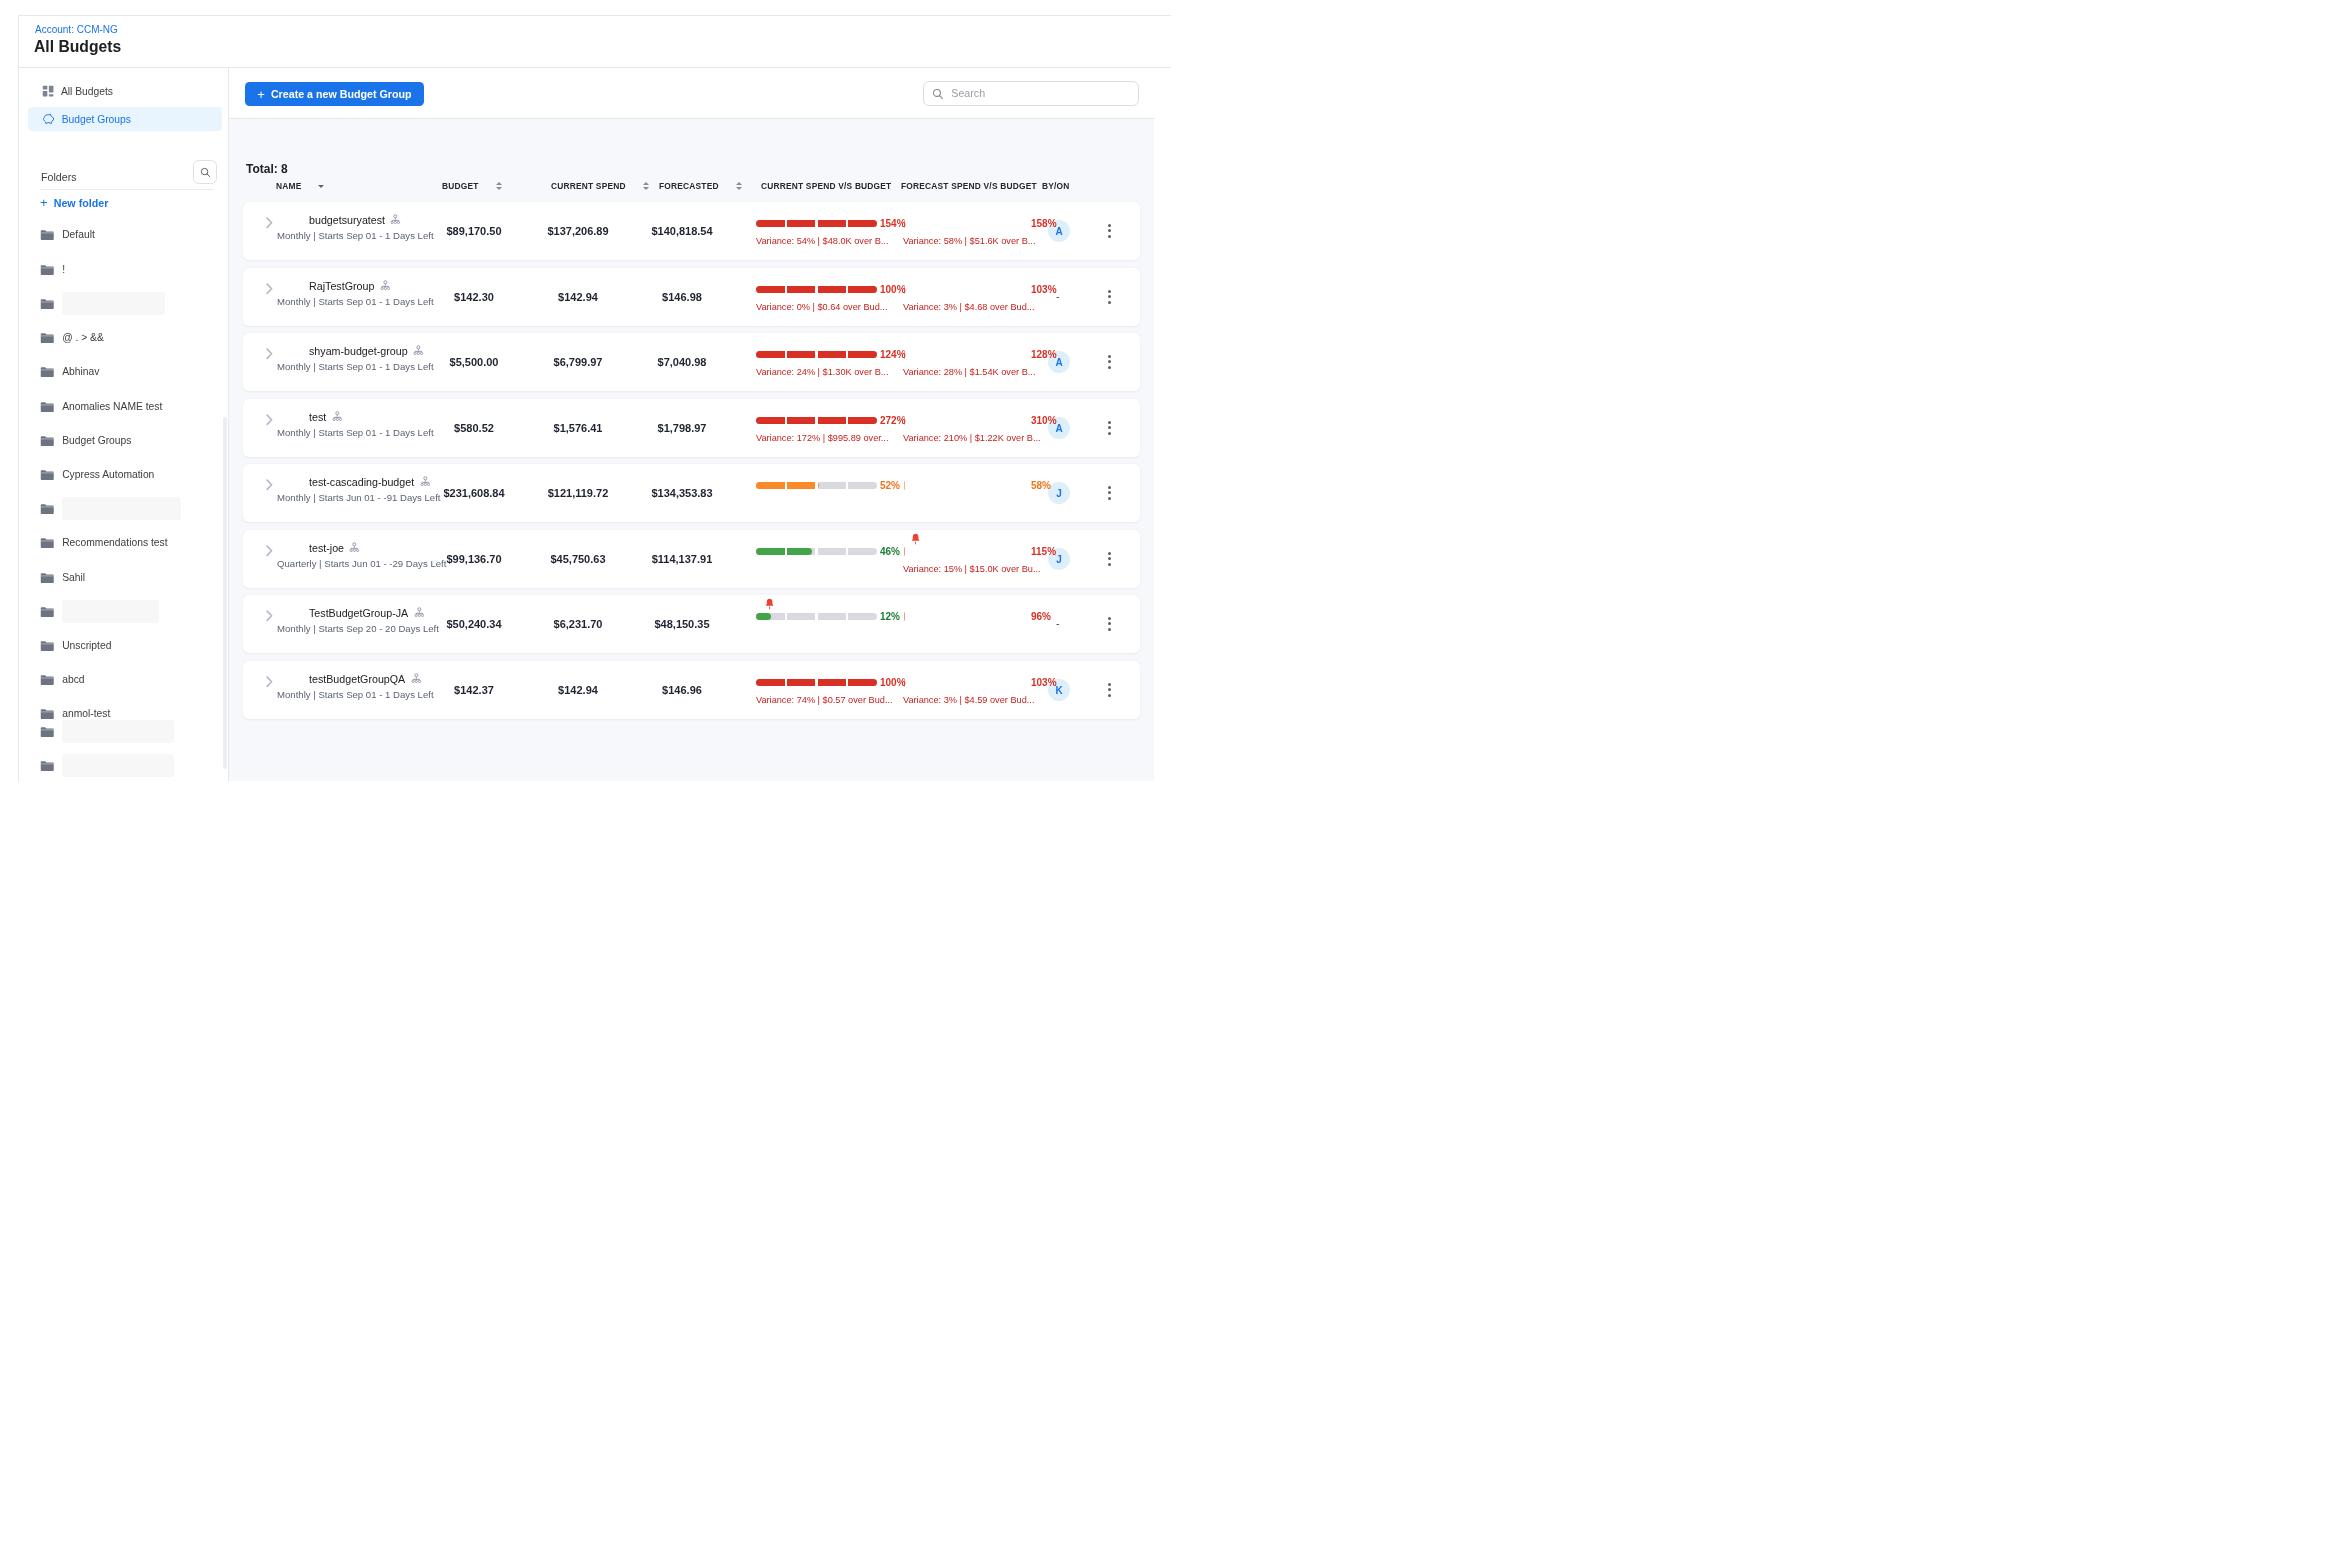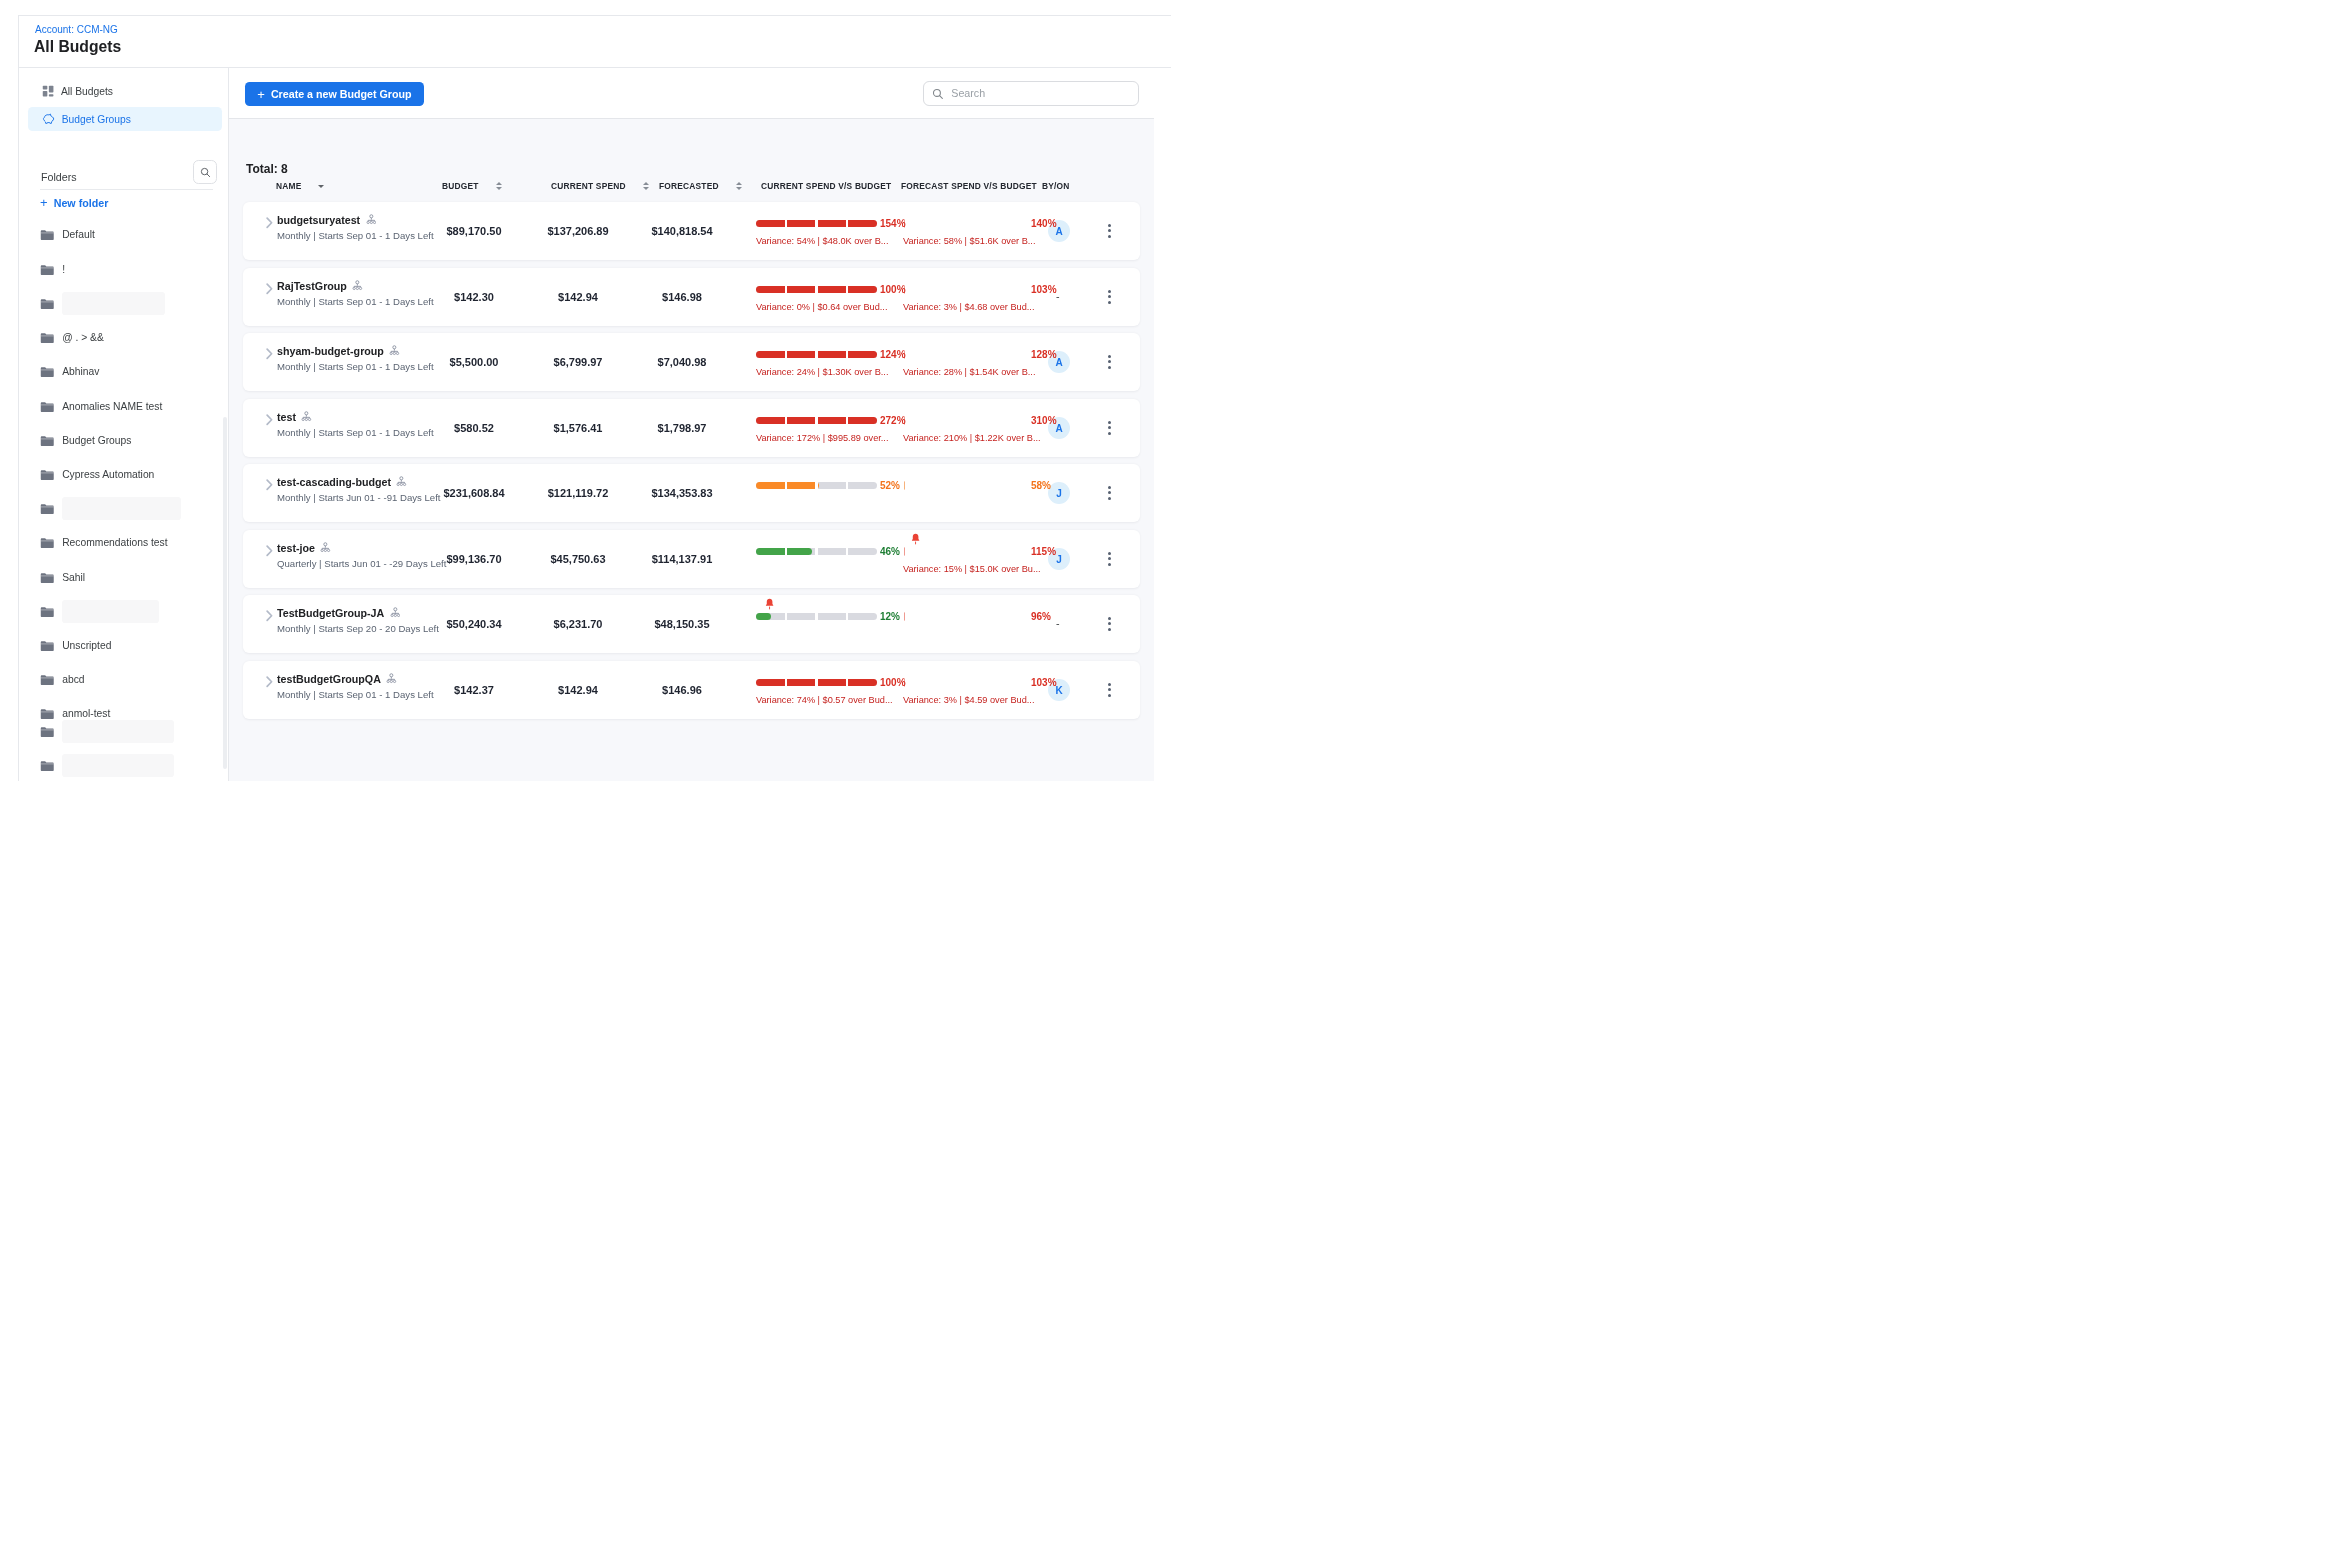--- a/index.html
+++ b/index.html
@@ -43,21 +43,21 @@
   .tri-down{width:0;height:0;border-left:3.1px solid transparent;border-right:3.1px solid transparent;border-top:3.8px solid #5f6368;}
   .sort-both{display:inline-flex;flex-direction:column;gap:1.5px;}
   .sort-both .up{width:0;height:0;border-left:3.1px solid transparent;border-right:3.1px solid transparent;border-bottom:3.8px solid #878d96;}
   .sort-both .dn{width:0;height:0;border-left:3.1px solid transparent;border-right:3.1px solid transparent;border-top:3.8px solid #878d96;}
   
   .row-card{position:absolute;left:243px;width:897px;height:58px;background:#fff;border-radius:6.1px;
             box-shadow:0 0.8px 2.3px rgba(16,24,40,.06);}
   .chev{position:absolute;left:23px;top:15.3px;cursor:pointer;}
   .namecell{position:absolute;left:34px;top:11.5px;}
   .nameline{display:flex;align-items:center;gap:5.4px;}
-  .bname{font-size:10.7px;font-weight:700;color:#202124;cursor:pointer;white-space:nowrap;}
+  .bname{font-size:10.7px;font-weight:400;color:#202124;cursor:pointer;white-space:nowrap;margin-left:32px;}
   .sched{margin-top:4.6px;font-size:9.6px;color:#5b6472;white-space:nowrap;}
   .val{position:absolute;top:23px;width:92px;text-align:center;font-size:11px;font-weight:700;color:#1f2430;}
   .v-budget{left:185px;} .v-cur{left:289px;} .v-fore{left:393px;}
   .barwrap{position:absolute;top:17.6px;height:7.7px;}
   .bw-cur{left:513px;width:121px;}
   .bw-fore{left:660px;top:17px;height:9.2px;}
   .barwrap .track{position:absolute;inset:0;display:flex;gap:2.3px;}
   .barwrap .track i{flex:1;background:#d9dae0;}
   .barwrap .track i:first-child{border-radius:76px 1.5px 1.5px 76px;}
   .barwrap .track i:last-child{border-radius:1.5px 76px 76px 1.5px;}
@@ -335,21 +335,21 @@
             <i></i>
             <i></i>
             <i></i>
             <i></i>
           </span>
           <span class="fill" style="width: 100%;"></span>
           <span class="gap" style="left: calc(25% - 1.1px);"></span>
           <span class="gap" style="left: calc(50% - 1.1px);"></span>
           <span class="gap" style="left: calc(75% - 1.1px);"></span>
         </div>
-    <span class="pct pct-fore c-red">140%</span>
+    <span class="pct pct-fore c-red">158%</span>
     <div class="variance var-fore">Variance: 58% | $51.6K over B...</div>
     <span class="kebab">
           <i></i>
           <i></i>
           <i></i>
         </span>
   <span class="avatar">A</span>
       </div>
       <div class="row-card" style="top: 268px;">
     <span class="chev">

